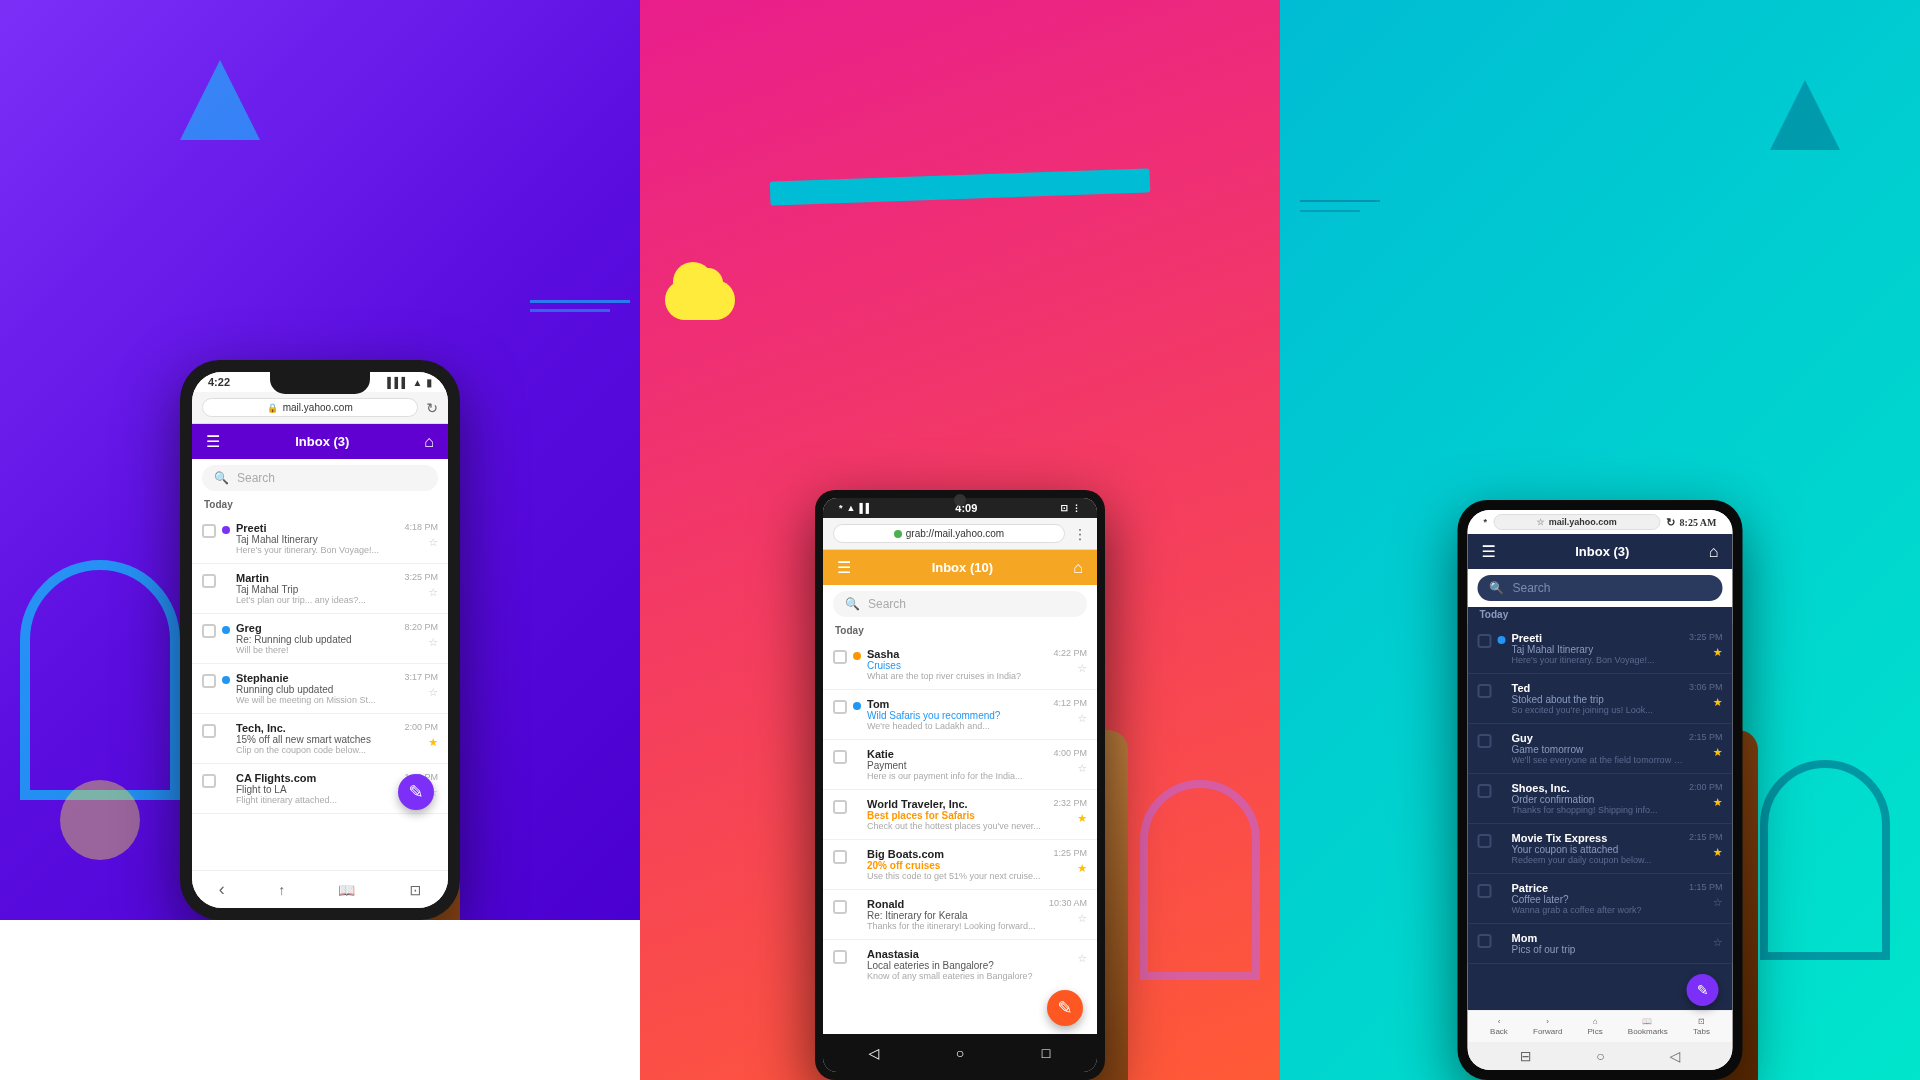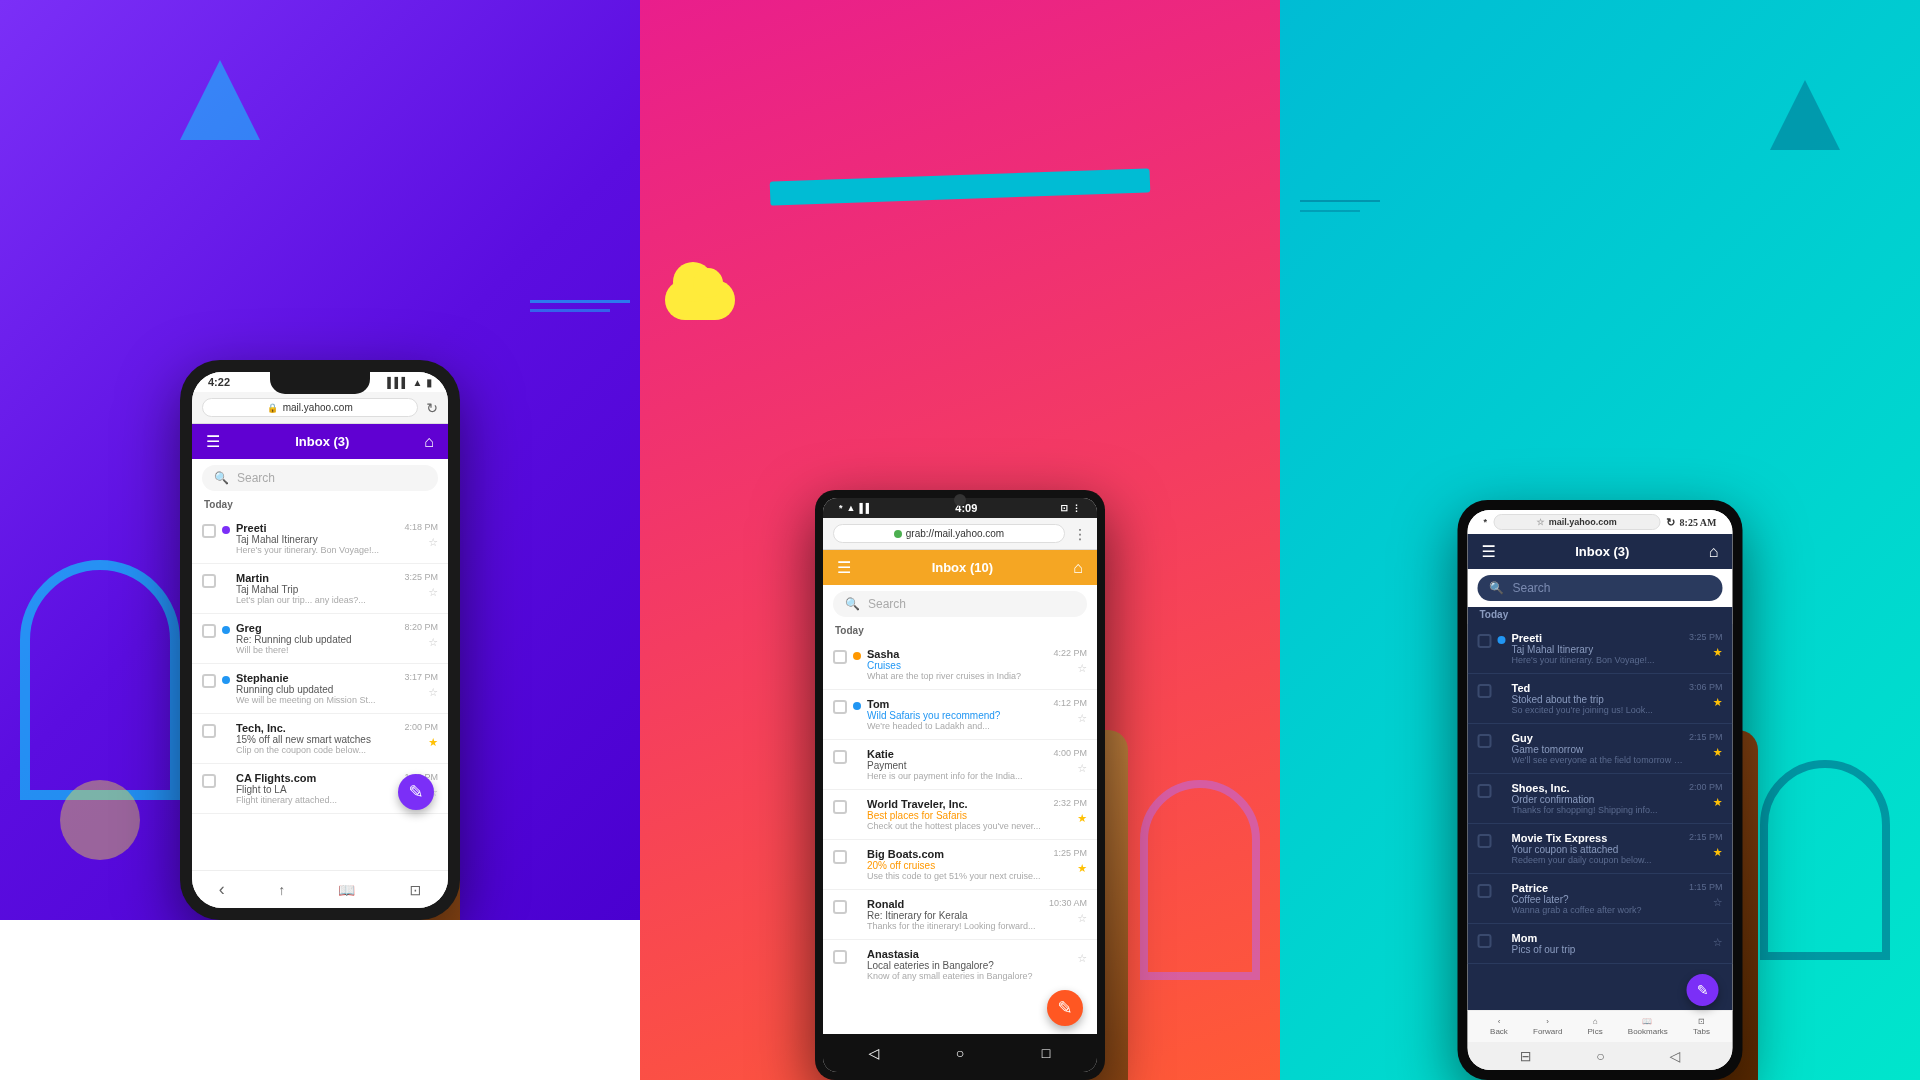--- a/index.html
+++ b/index.html
@@ -316,21 +316,21 @@
     .email-sender-dark { color: white; }
     .email-subject {
       font-size: 10px;
       color: #555;
       white-space: nowrap;
       overflow: hidden;
       text-overflow: ellipsis;
     }
     .email-subject-dark { color: #8a9bbf; }
     .email-subject-highlight { color: #2196f3; }
-    .email-subject-highlight-orange { color: #ff9800; }
+    .email-subject-highlight-orange { color: #ff9800; font-weight: bold; }
     .email-preview {
       font-size: 9px;
       color: #aaa;
       white-space: nowrap;
       overflow: hidden;
       text-overflow: ellipsis;
     }
     .email-preview-dark { color: #5a6a8e; }
     .email-meta {
       display: flex;

